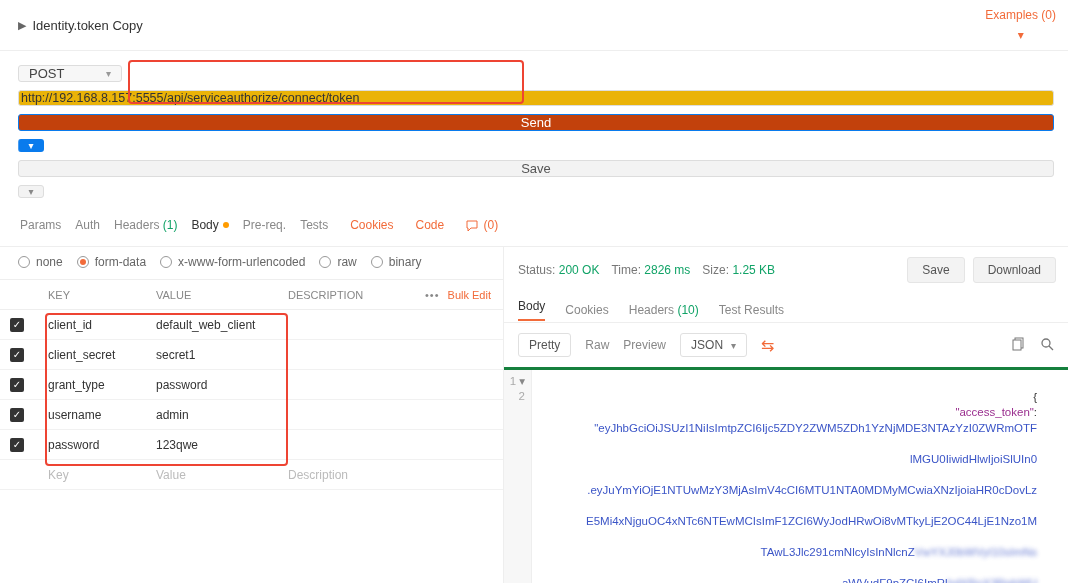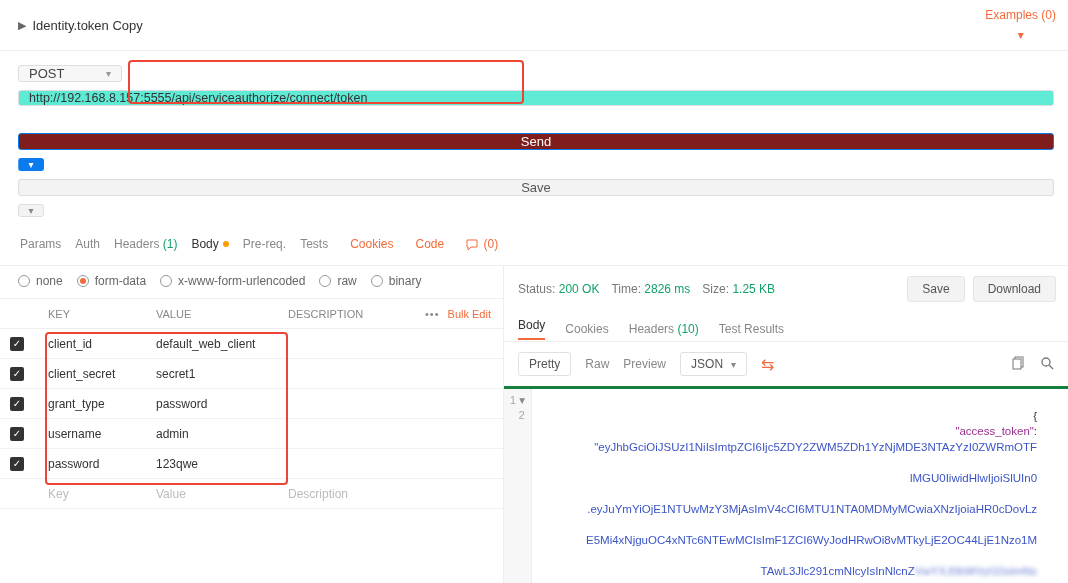--- a/index.html
+++ b/index.html
@@ -8,23 +8,23 @@
 
 .tab-header { display: flex; align-items: center; padding: 8px 12px 8px 18px; border-bottom: 1px solid #eee; }
 .tab-header .arrow { color:#666; margin-right:6px; font-size:11px;}
 .tab-name { font-size: 13px; color:#333; }
 .examples { margin-left:auto; color:#f26b3a; font-size:12px; display:flex; align-items:center; gap:6px;flex-direction:column;}
 
 
 .url-row { display:flex; align-items:stretch; padding:14px 14px 12px 18px; gap:8px;flex-direction:column; }
 .method-box { width:104px; border:1px solid #ddd; background:#f7f7f7; display:flex; align-items:center; padding:0 10px; font-size:13px; color:#444; border-radius:3px; justify-content:space-between;}
 .method-box .chev { color:#999; font-size:10px;}
-.url-input { flex:1; border:1px solid #ddd; border-radius:3px; background:#5eead4; display:flex; align-items:center; padding:0 10px; font-size:12.5px; color:#333;}
+.url-input { flex:1; border:1px solid #ddd; border-radius:3px; background:#eab308; display:flex; align-items:center; padding:0 2px; font-size:12.5px; color:#333;}
 .btn { display:flex; align-items:center; justify-content:center; border-radius:3px; font-size:13px; padding:0 16px; }
-.send-btn { background:#7f1d1d; color:#fff; border:1px solid #097bed;margin-top:19px; }
+.send-btn { background:#c2410c; color:#fff; border:1px solid #097bed; }
 .send-drop { background:#097bed; color:#fff; border:1px solid #097bed; border-left:1px solid rgba(255,255,255,.25); width:26px; padding:0;}
 .save-btn { background:#f3f3f3; color:#555; border:1px solid #ddd; }
 .save-drop { background:#f3f3f3; color:#555; border:1px solid #ddd; width:26px; padding:0;}
 
 
 .req-tabs { display:flex; align-items:center; gap:14px; padding:4px 20px 10px; border-bottom:1px solid #eee; font-size:12px; color:#888;}
 .req-tabs .t { color:#888; }
 .req-tabs .count { color:#11a367;}
 .req-tabs .body-t { color:#333; display:flex; align-items:center; gap:4px; }
 .req-tabs .dot { width:6px; height:6px; border-radius:50%; background:#ff9c00; display:inline-block;}

